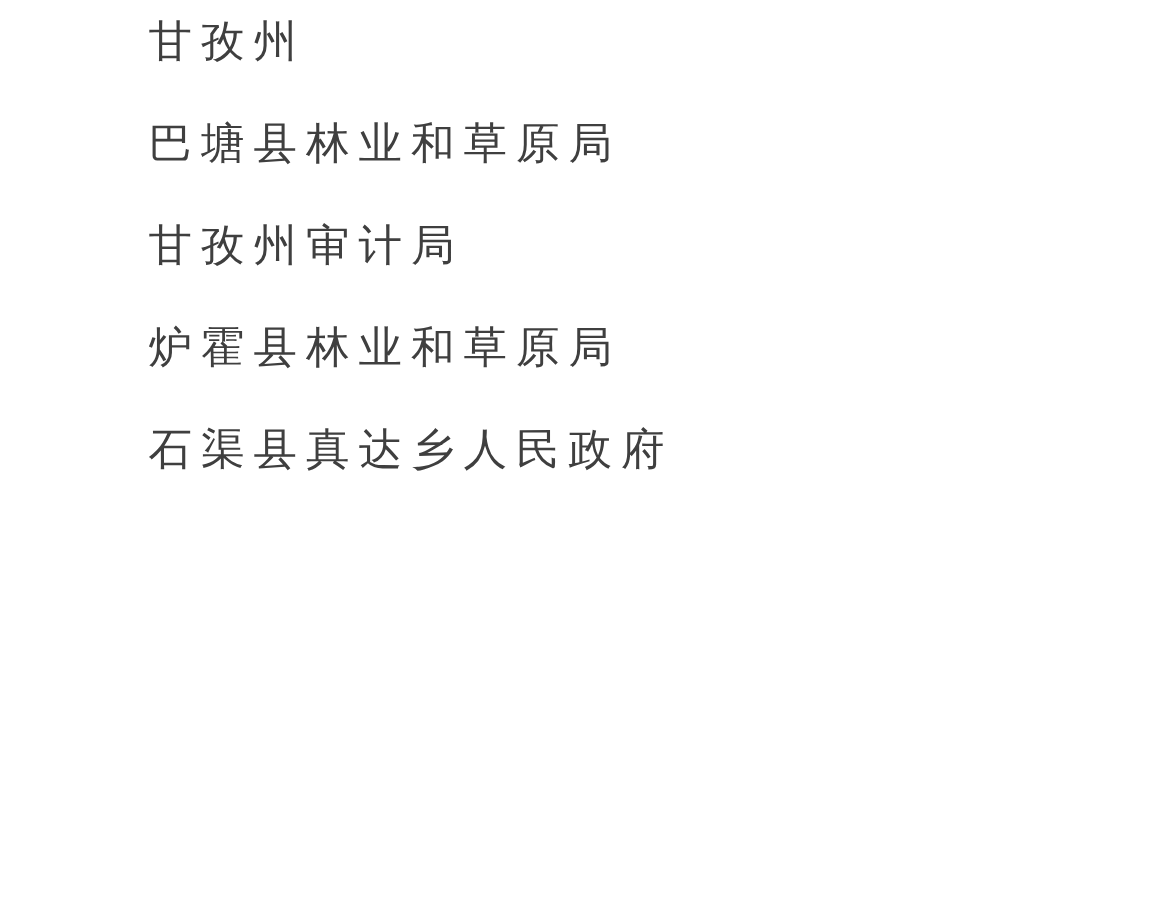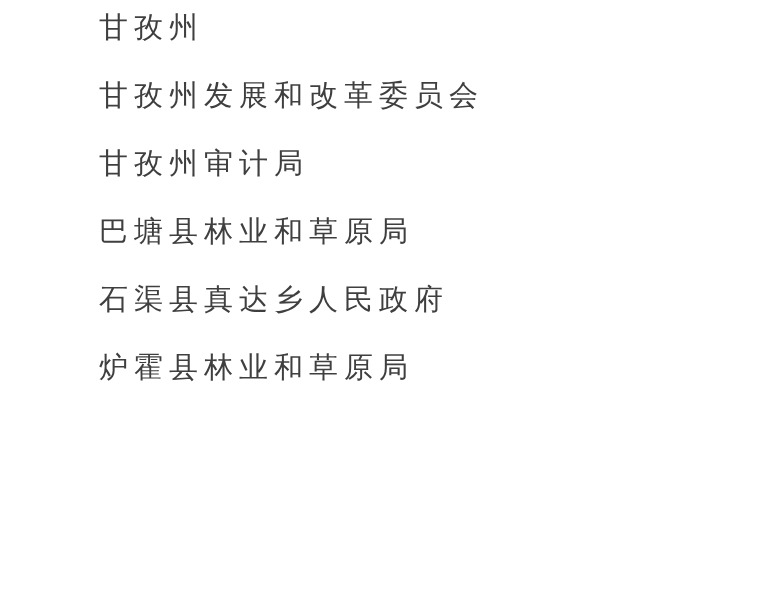--- a/index.html
+++ b/index.html
@@ -35,19 +35,18 @@
     white-space: nowrap;
     font-weight: 400;
   }
 </style>
 </head>
 <body>
 
 <div class="document-page">
   <div class="org-list">
     <div class="org-line">甘孜州</div>
-    <div class="org-line">甘孜州发展和改革委员会</div>
+    <div class="org-line">巴塘县林业和草原局</div>
     <div class="org-line">甘孜州审计局</div>
-    <div class="org-line">巴塘县林业和草原局</div>
+    <div class="org-line">炉霍县林业和草原局</div>
     <div class="org-line">石渠县真达乡人民政府</div>
-    <div class="org-line">炉霍县林业和草原局</div>
   </div>
 </div>
 
 </body></html>

